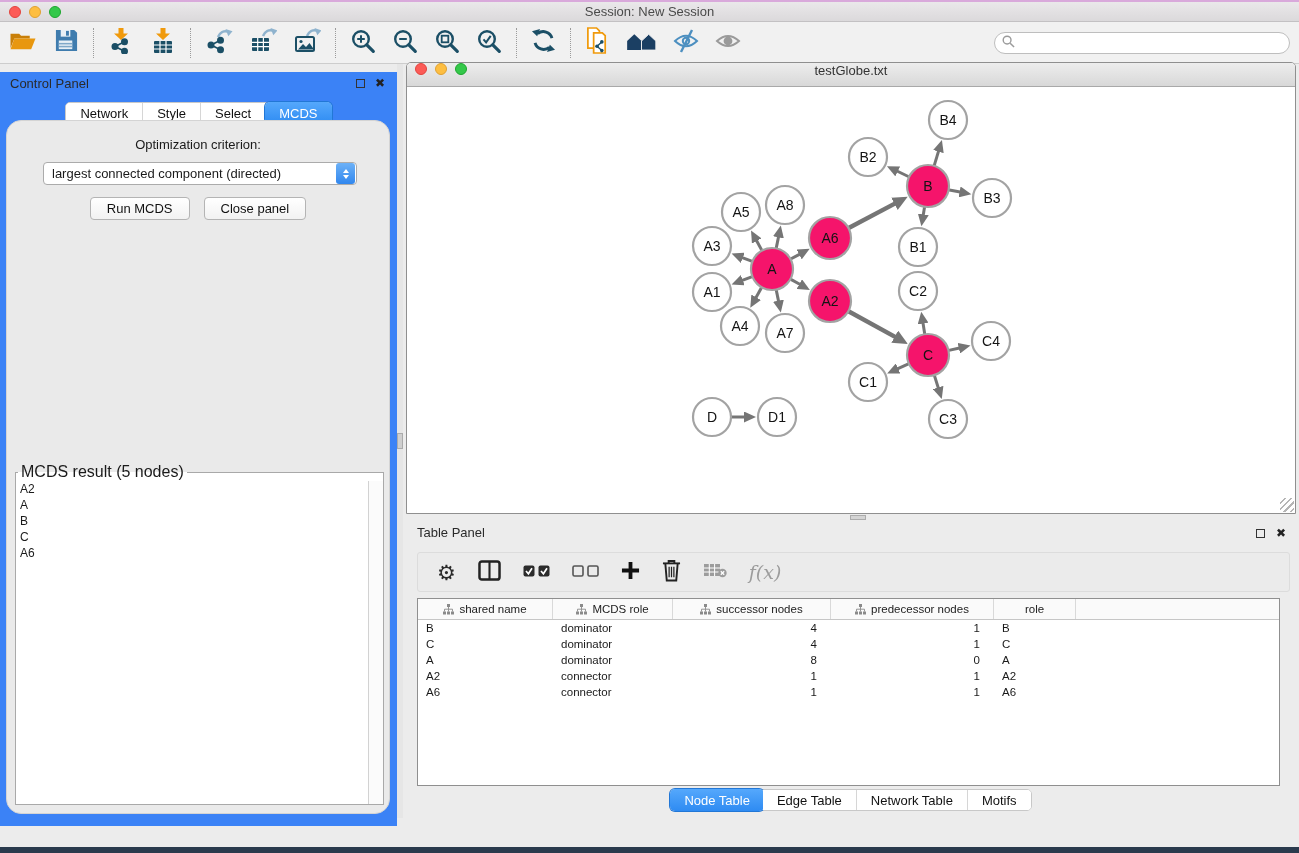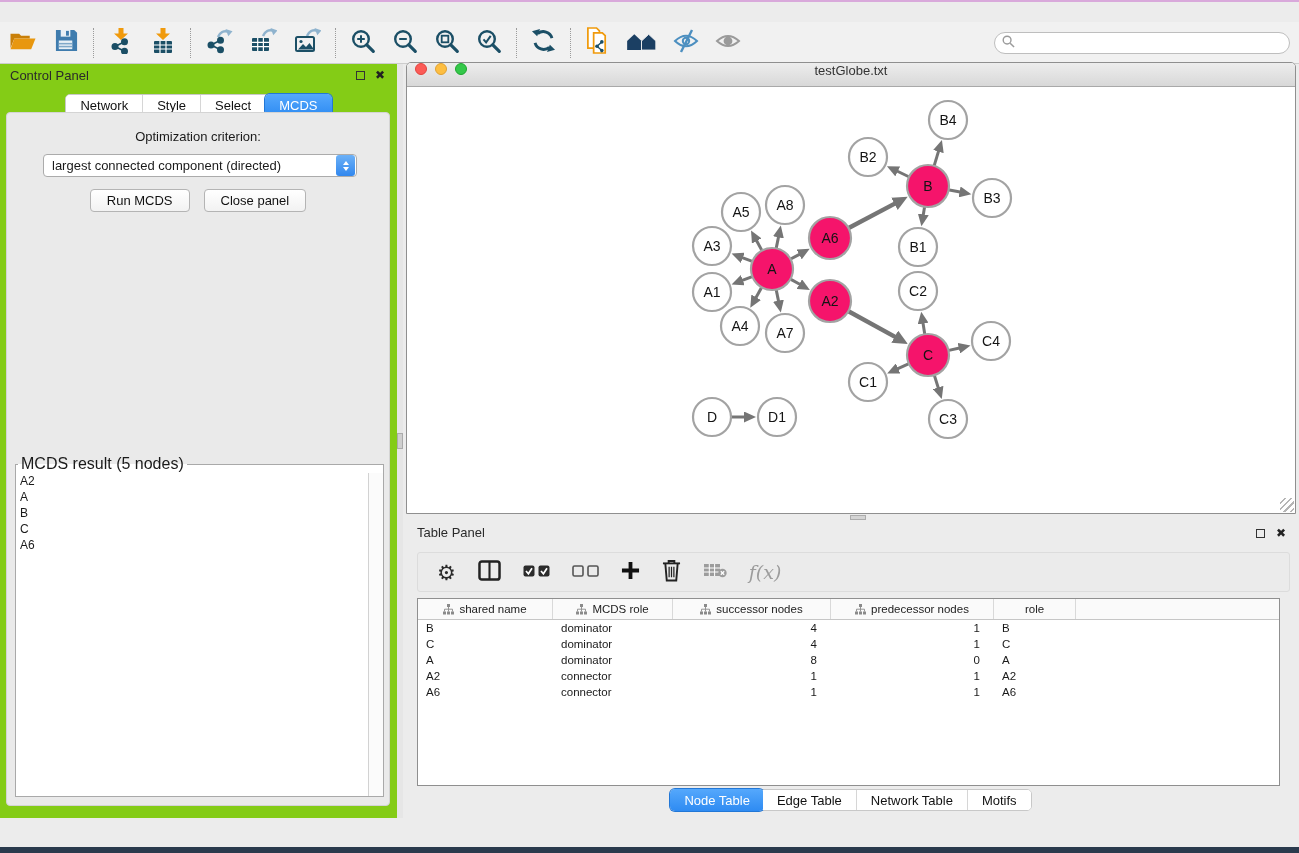--- a/index.html
+++ b/index.html
@@ -31,36 +31,36 @@
   .search-wrap { position:absolute; right:9px; top:10px; width:296px; height:22px; background:#FFF;
     border:1px solid #BEBEBE; border-radius:11px; display:flex; align-items:center; padding-left:7px; }
   .search-wrap input { border:none; outline:none; background:transparent; font-size:12px; width:250px; margin-left:4px; }
 
   
   .main { position:absolute; top:64px; left:0; right:0; height:754px; }
   .v-divider { position:absolute; left:397px; top:0; width:6px; height:100%; background:#E6E6E6; }
   .v-divider .grab { position:absolute; top:369px; left:0; width:6px; height:16px; background:#CFCFCF; border:1px solid #ABABAB; }
 
   
-  .control-panel { position:absolute; left:0; top:0; width:397px; height:754px; background:#84cc16; }
+  .control-panel { position:absolute; left:0; top:8px; width:397px; height:754px; background:#3b82f6; }
   .panel-head { position:absolute; top:4px; left:10px; font-size:13px; color:#2A2A2A; }
   .panel-btns { position:absolute; top:6px; right:12px; display:flex; gap:10px; align-items:center; }
   .float-box { width:9px; height:9px; border:1.5px solid #333; display:inline-block; }
   .close-x { font-size:12px; color:#222; font-weight:bold; line-height:10px; }
 
   .seg-row { position:absolute; top:30px; left:0; width:100%; display:flex; justify-content:center;text-align:right; }
   .seg-group { display:flex; background:#FFF; border:1px solid #C8C8C8; border-radius:5px; overflow:visible; height:22px; }
   .seg { font-size:13px; padding:2px 14px; line-height:17px; border-right:1px solid #D6D6D6; background:#FFF; color:#111; }
   .seg:last-child { border-right:none; }
   .seg-group .seg:first-child { border-radius:4px 0 0 4px; }
   .seg-group .seg:last-child { border-radius:0 4px 4px 0; }
   .seg-active { background:linear-gradient(#55A8FC,#2E8BF2); color:#FFF; border-radius:5px !important; margin:-1px; padding:3px 14px; border-right:none; box-shadow:0 0 0 1px #2277D6; }
 
   .cp-content { position:absolute; left:6px; top:48px; width:384px; height:694px; background:#EAEAEA;
-    border:1px solid #D4D4D4; border-radius:4px; }
+    border:1px solid #D4D4D4; border-radius:15px; }
   .opt-label { position:absolute; top:16px; width:100%; text-align:center; font-size:13px; }
   .dropdown { position:absolute; top:41px; left:36px; width:314px; height:23px; background:#FFF;
     border:1px solid #ABABAB; border-radius:4px; font-size:13px; display:flex; align-items:center; }
   .dropdown .dtext { flex:1; padding-left:8px; white-space:nowrap; overflow:hidden; }
   .stepper { width:19px; height:21px; border-radius:3px; background:linear-gradient(#6CB1F7,#3187EE);
     margin-right:1px; display:flex; flex-direction:column; align-items:center; justify-content:center; gap:2px; }
   .tri-up { width:0; height:0; border-left:3.5px solid transparent; border-right:3.5px solid transparent; border-bottom:4px solid #FFF; }
   .tri-down { width:0; height:0; border-left:3.5px solid transparent; border-right:3.5px solid transparent; border-top:4px solid #FFF; }
   .btn-row { position:absolute; top:76px; left:0; width:100%; display:flex; justify-content:center; gap:14px; }
   .mac-btn { background:linear-gradient(#FFFFFF,#F2F2F2); border:1px solid #B4B4B4; border-radius:4px;
@@ -118,20 +118,28 @@
   .memory-btn { position:absolute; right:15px; top:3px; height:23px; background:linear-gradient(#FFFFFF,#F1F1F1);
     border:1px solid #ADADAD; border-radius:4px; display:flex; align-items:center; gap:6px; padding:0 10px; font-size:12px; }
   .mem-dot { width:11px; height:11px; border-radius:50%; background:#1FA52E; border:1px solid #157A22; }
 </style>
 </head>
 <body>
 
 <div class="screen">
   <div class="edge-top"></div>
 
+  <div class="titlebar">
+    <div class="traffic">
+      <span class="light red"></span>
+      <span class="light yellow"></span>
+      <span class="light green"></span>
+    </div>
+    <div class="title">Session: New Session</div>
+  </div>
 
   <div class="toolbar">
     <div class="tbtn">
         <span><svg width="30" height="25" viewBox="0 0 30 26">
             <path d="M2 6h9l2 2h9v3H6L2 21z" fill="#C97F08"></path>
             <path d="M6 11h22l-4.5 11H2z" fill="#E8970F"></path>
           </svg></span>
       </div>
     <div class="tbtn">
         <span><svg width="25" height="25" viewBox="0 0 26 26">

